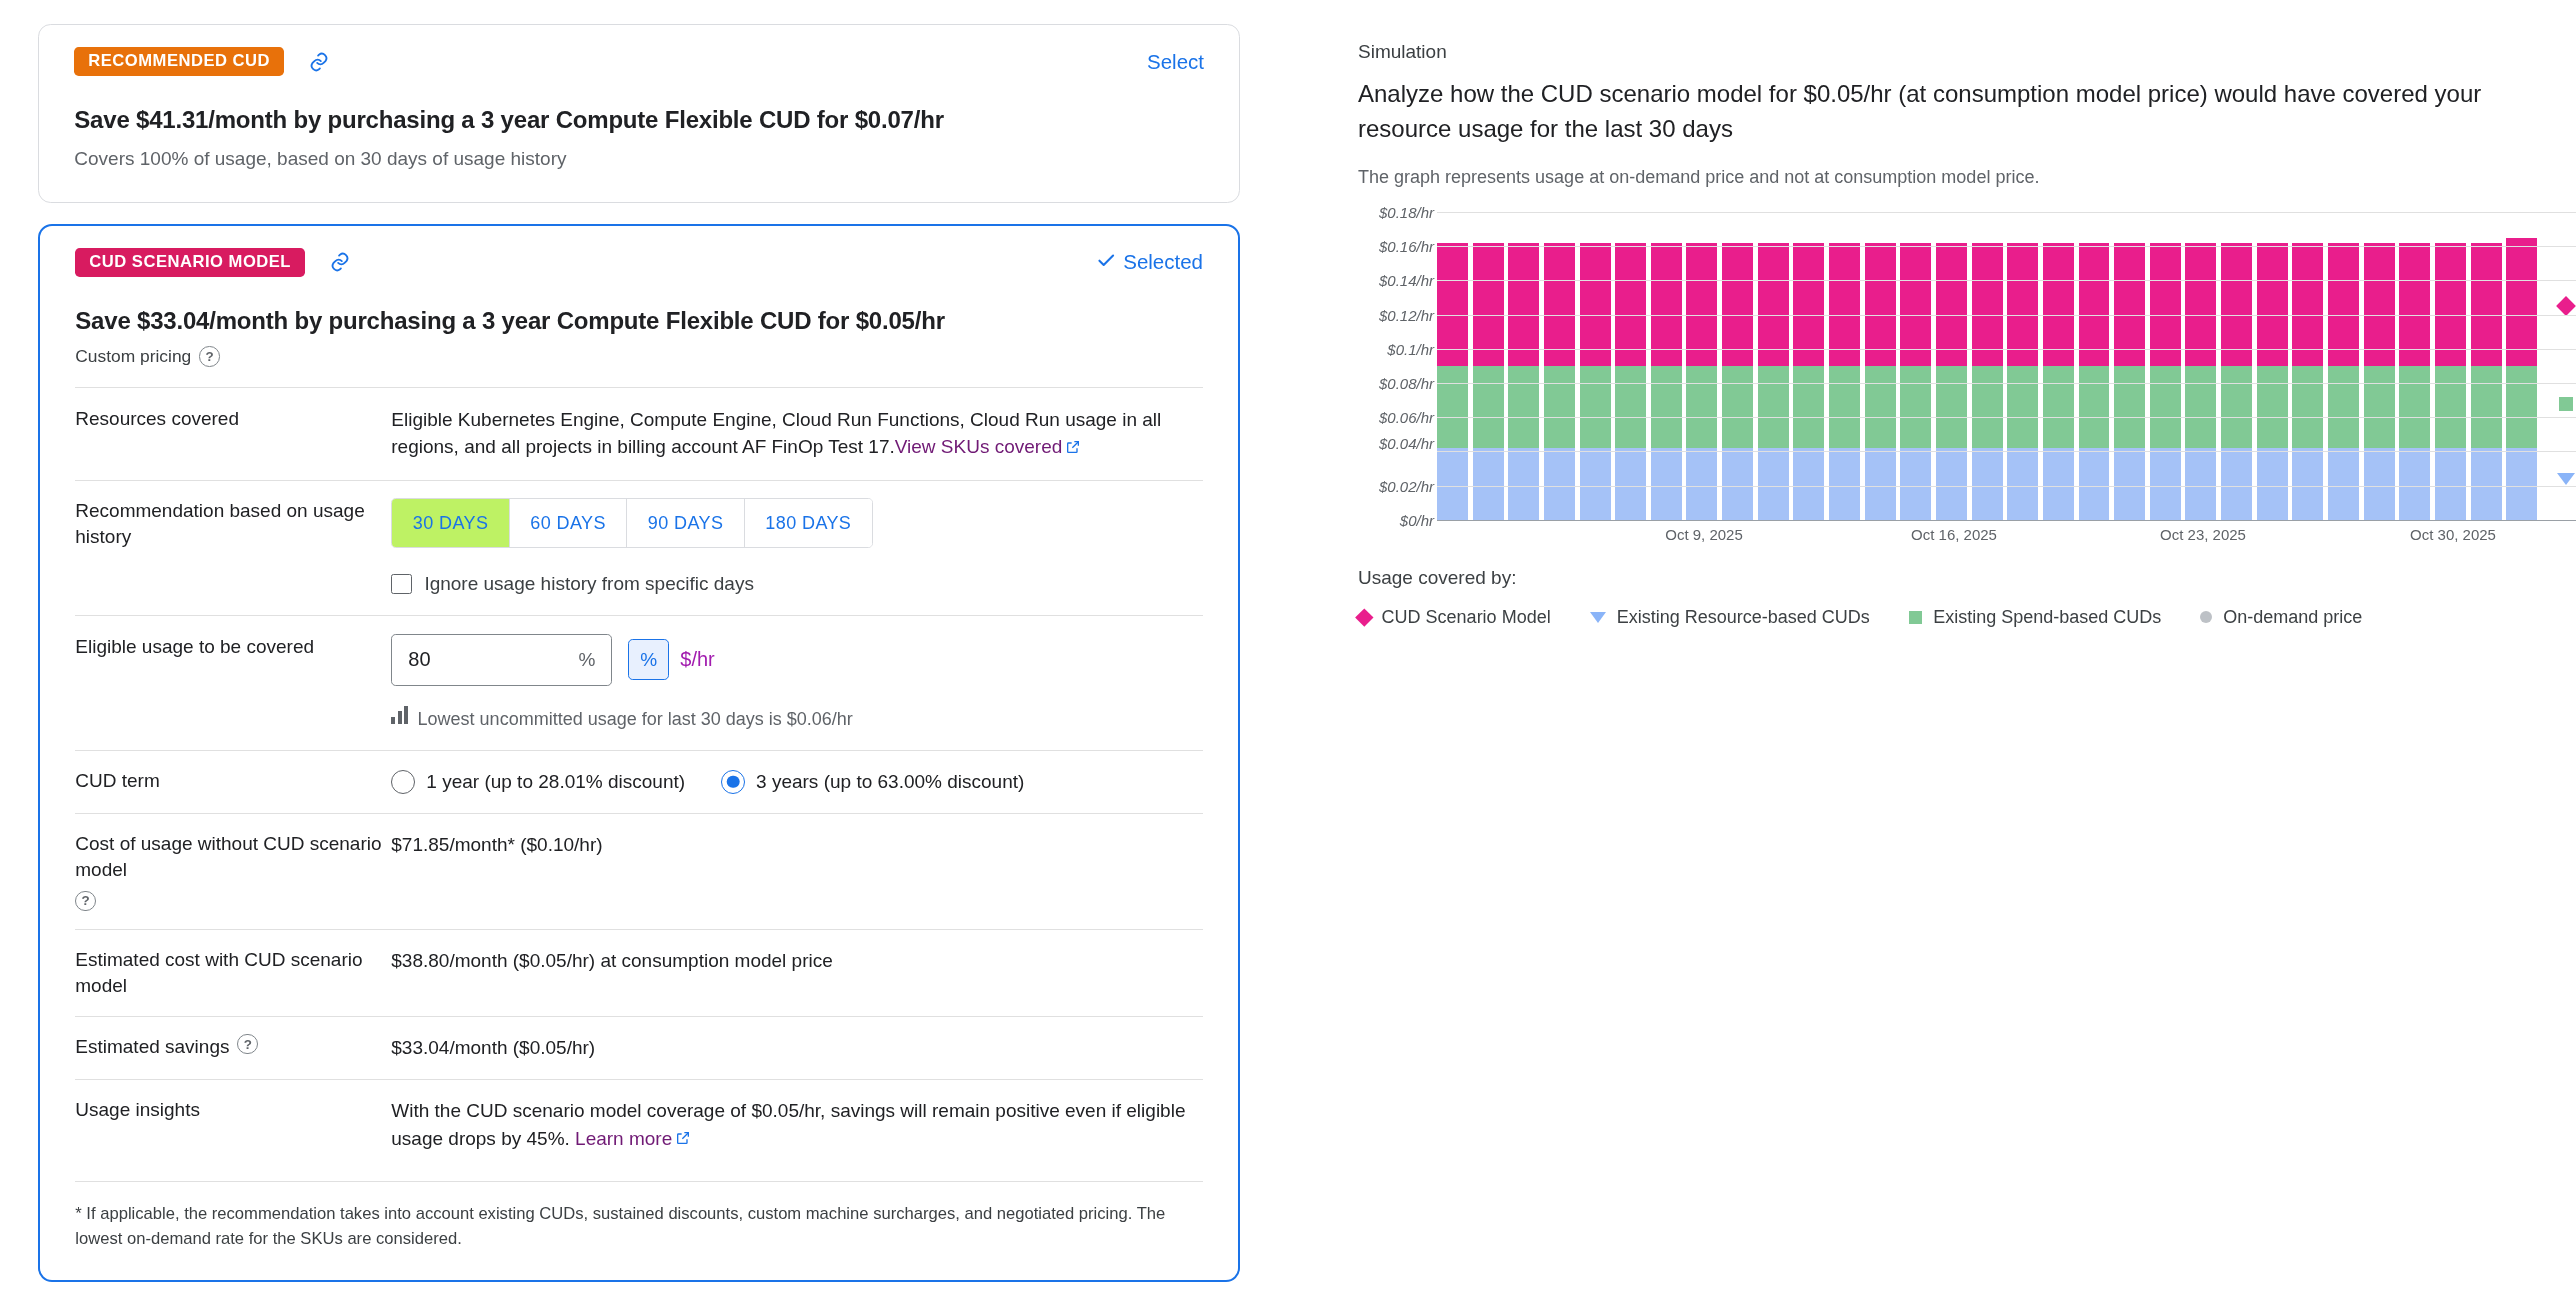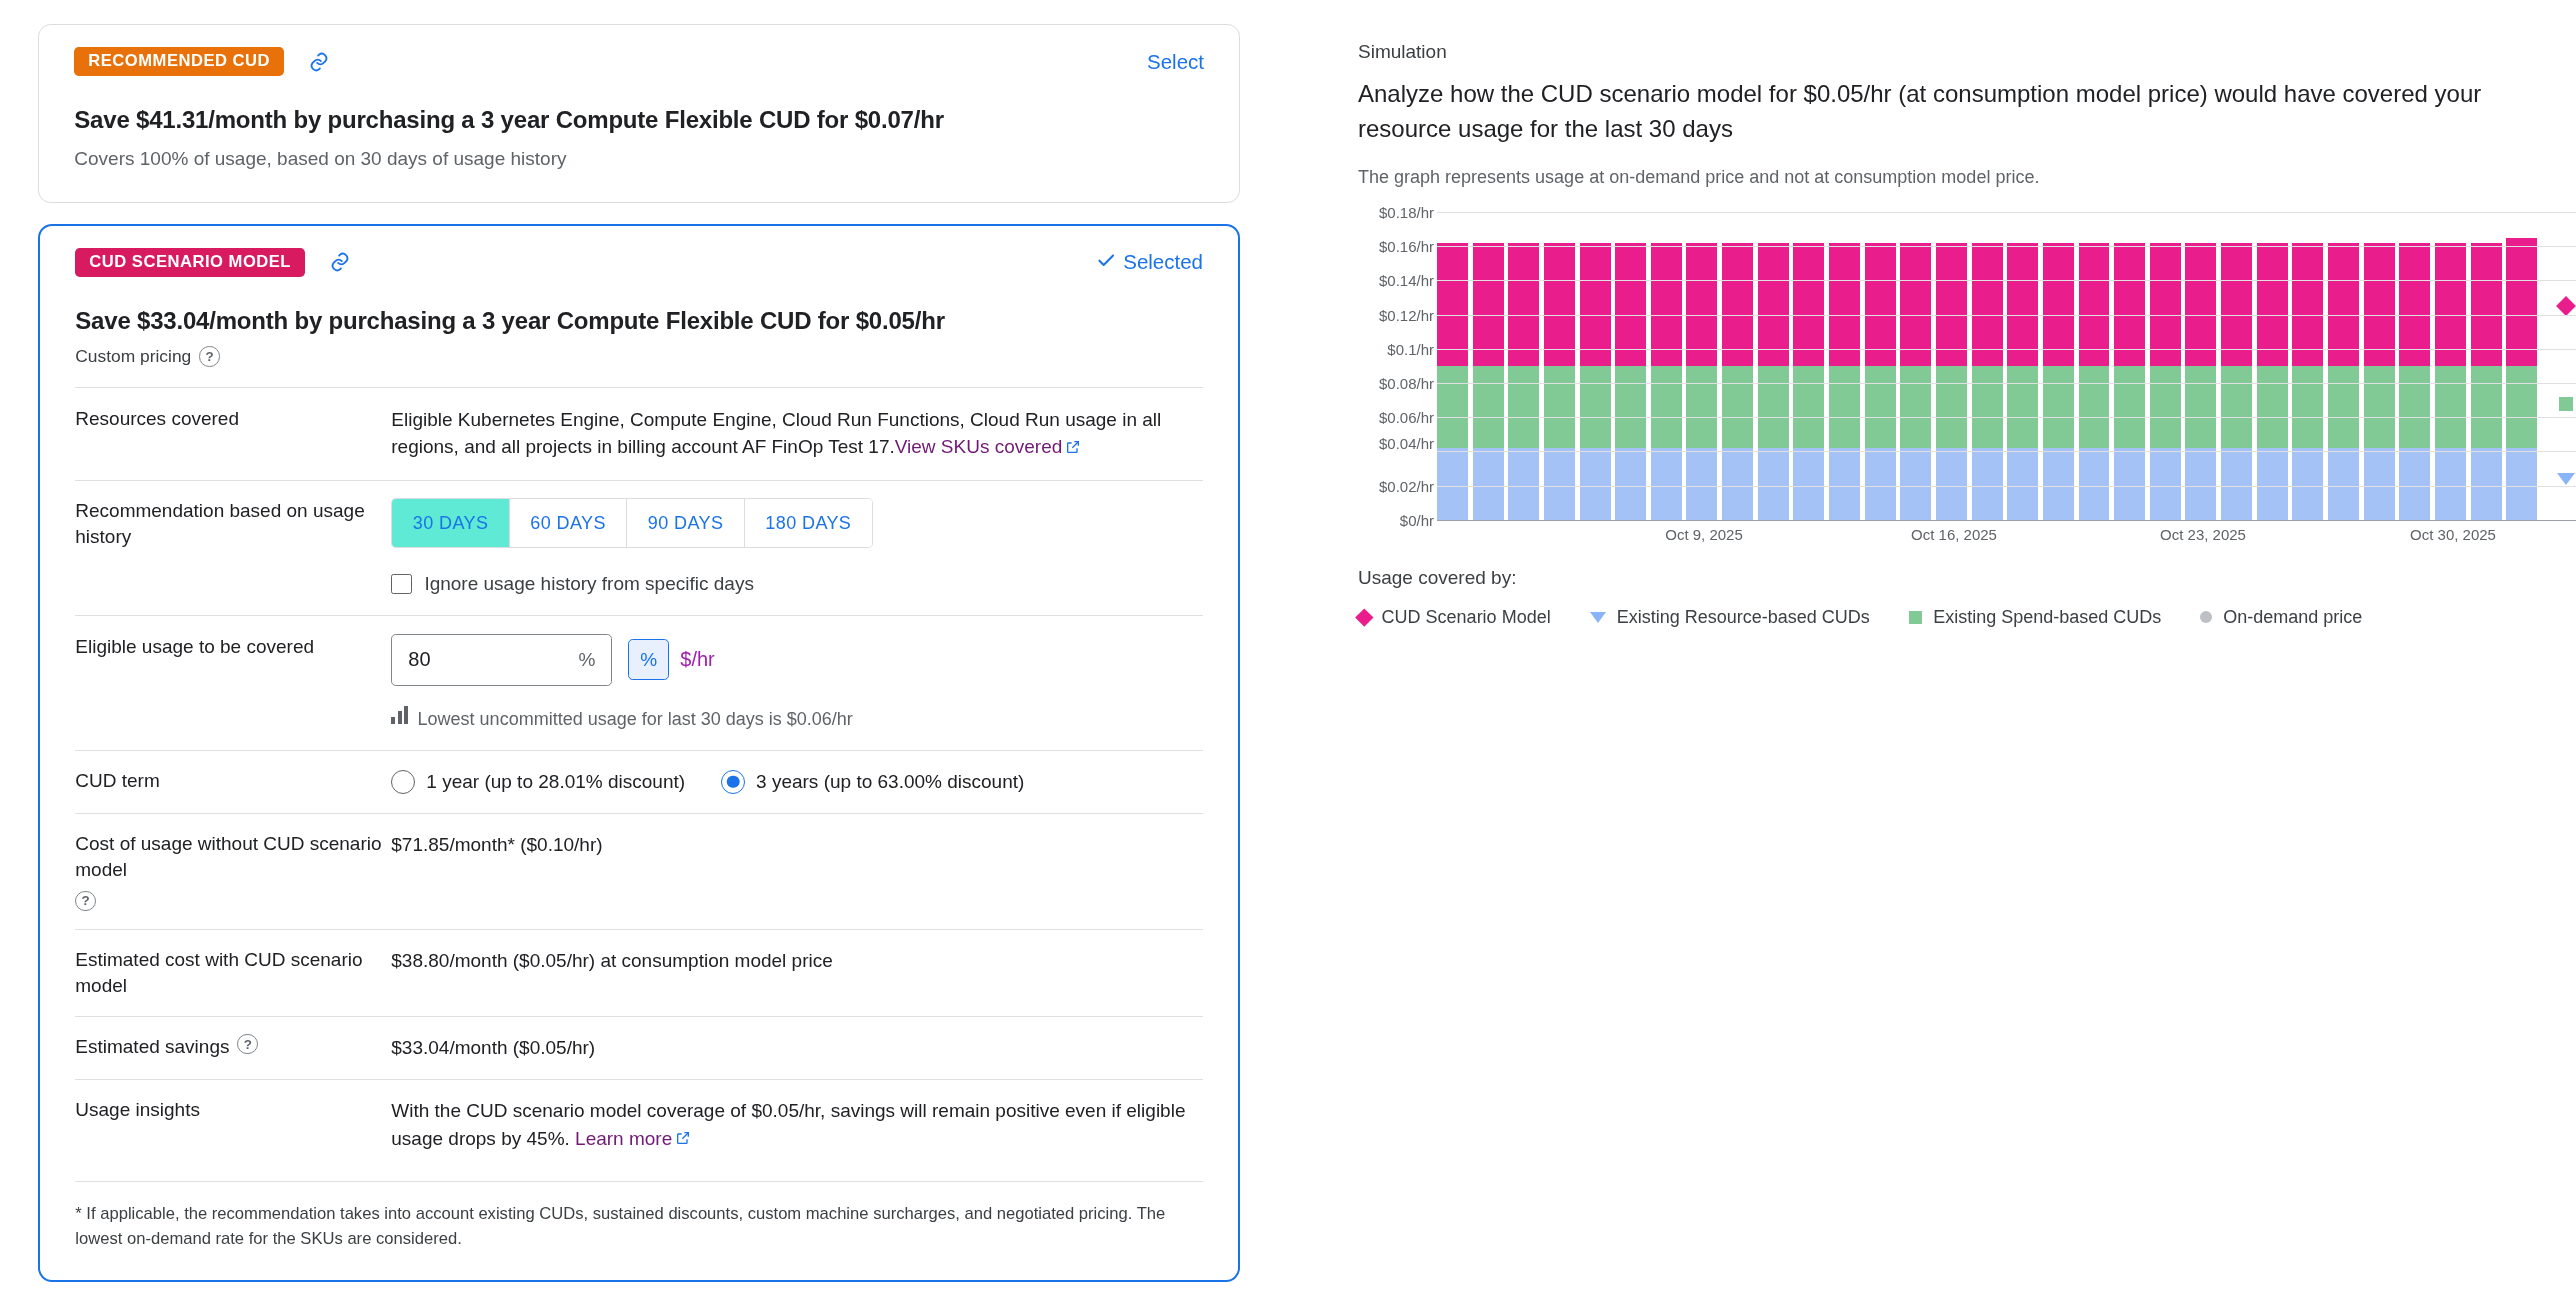--- a/index.html
+++ b/index.html
@@ -147,21 +147,21 @@
   .seg {
     font-size: 18px;
     letter-spacing: 0.4px;
     color: #1a73e8;
     padding: 11px 20.5px;
     background: #fff;
     cursor: pointer;
     border-right: 0.8px solid #dadce0;
   }
   .seg:last-child { border-right: none; }
-  .seg.active { background: #5eead4; }
+  .seg.active { background: #bef264; }
 
   .checkbox-row {
     display: flex; align-items: center; gap: 12.6px;
     margin-top: 22px;
   }
   .checkbox {
     width: 20.5px; height: 20.5px;
     border: 1.6px solid #5f6368;
     border-radius: 2.4px;
     background: #fff;
@@ -271,20 +271,21 @@
     left: 0; top: 0;
     width: 76px; height: 308px;
   }
   .ylabel {
     position: absolute;
     right: 0;
     font-size: 15px;
     color: #5f6368;
     transform: translateY(-50%);
     white-space: nowrap;
+    font-style: italic;
   }
   .gridline {
     position: absolute;
     left: 79px;
     width: 1148px;
     height: 0.8px;
     background: #e0e0e0;
   }
   .axisline {
     position: absolute;

